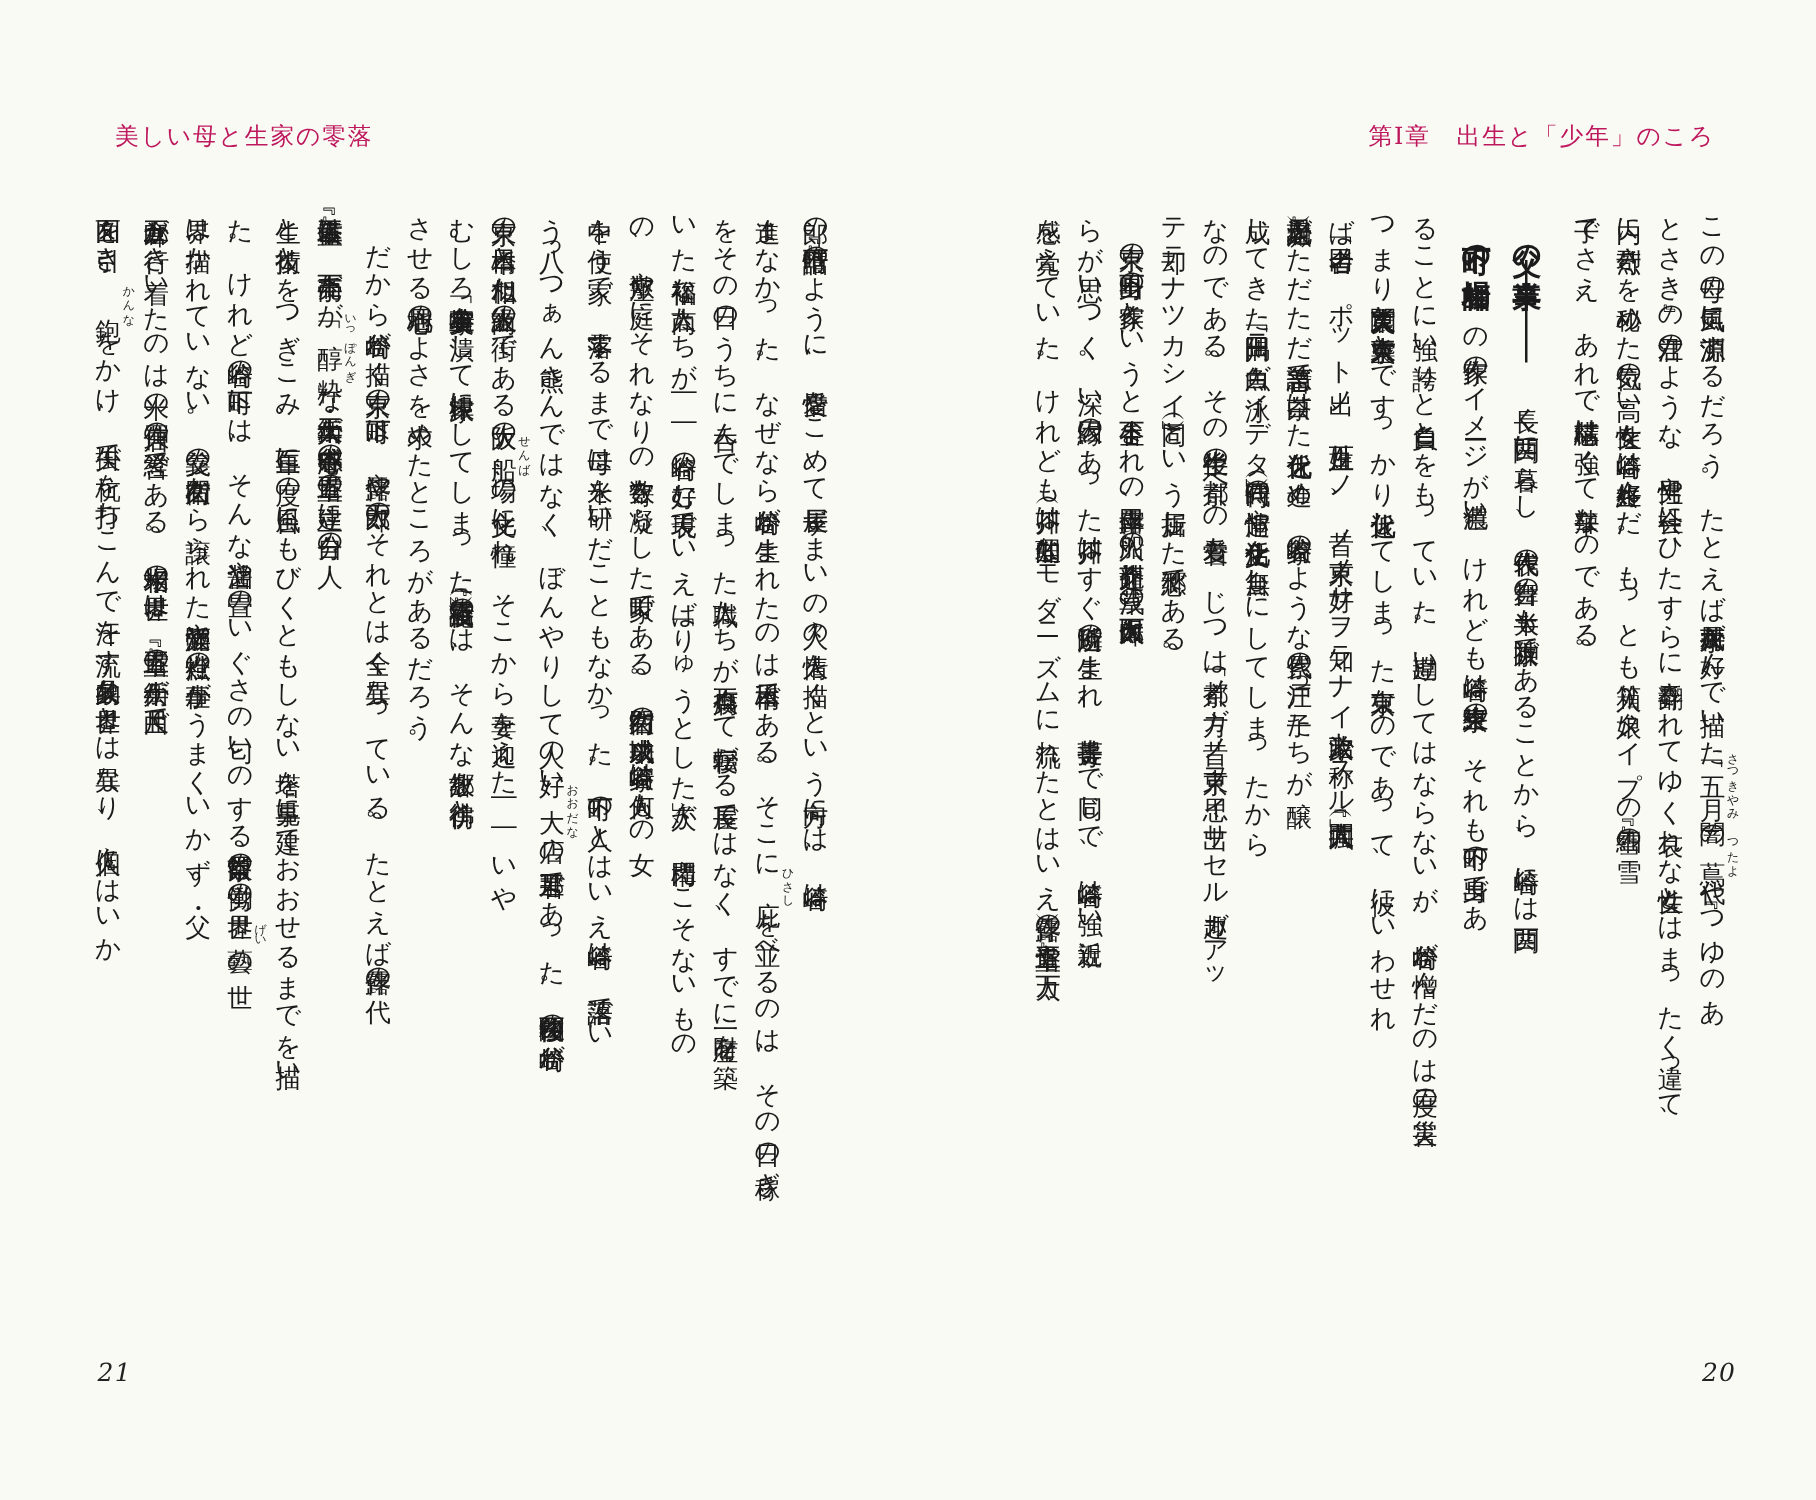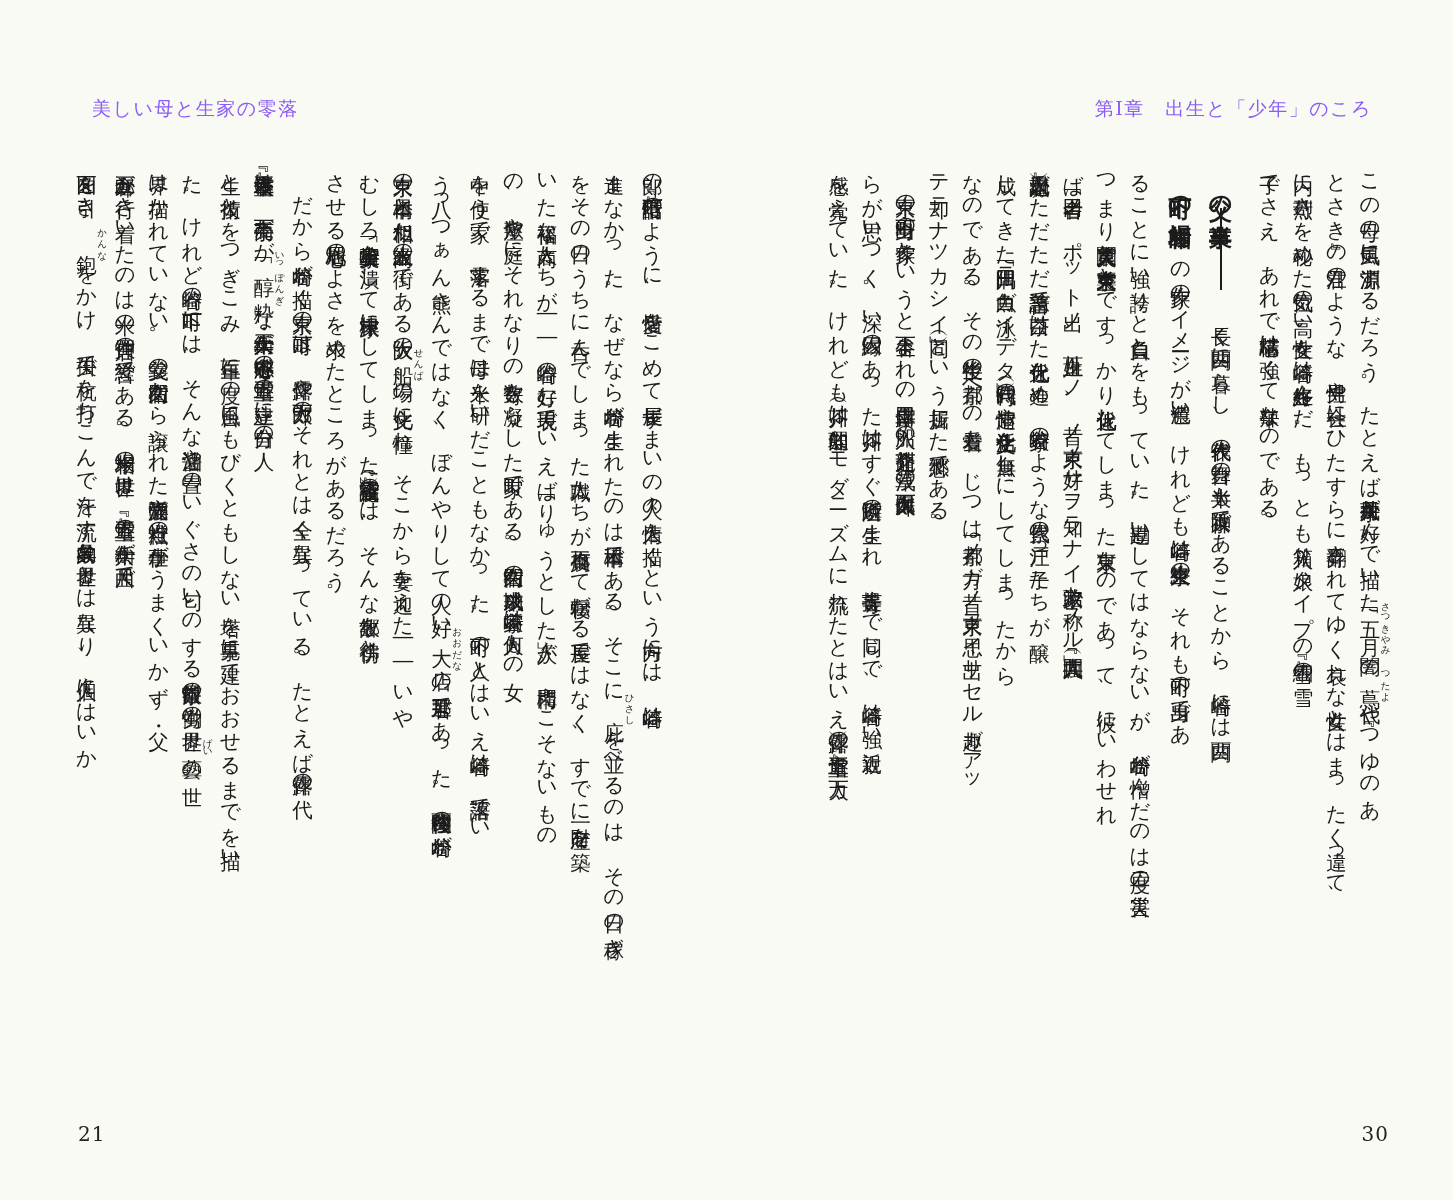--- a/index.html
+++ b/index.html
@@ -5,21 +5,21 @@
   html,body{margin:0;padding:0;}
   body{
     width:1453px;height:1200px;position:relative;
     background:#fafaf5;
     font-family:"DejaVu Serif","Liberation Serif",serif;
     color:#1b1b1b;
     overflow:hidden;
   }
   .running-head{
     position:absolute;top:96px;font-size:19px;letter-spacing:1.5px;
-    color:#8b5cf6;white-space:nowrap;
+    color:#be185d;white-space:nowrap;
   }
   .running-head.left{left:92px;}
   .running-head.right{right:81px;}
   .page-text{
     position:absolute;top:160px;height:950px;
     writing-mode:vertical-rl;-webkit-writing-mode:vertical-rl;
     font-size:20.5px;line-height:33.5px;letter-spacing:0;
     text-orientation:upright;
   }
   .page-text.right{right:62px;}
@@ -32,22 +32,22 @@
   .hdash{
     display:inline-block;height:84px;width:20.5px;position:relative;
   }
   .hdash::before{
     content:"";position:absolute;top:1px;bottom:1px;left:50%;
     width:1.7px;margin-left:-0.85px;background:#1b1b1b;
   }
   ruby{ruby-position:over;}
   ruby rt{font-size:9.5px;letter-spacing:0;color:#1b1b1b;}
   .page-num{
-    position:absolute;top:1086px;font-size:20px;
-    color:#222;letter-spacing:1px;margin-top:36px;
+    position:absolute;top:1086px;font-size:20px;font-style:italic;
+    color:#222;letter-spacing:1px;
   }
   .page-num.left{left:78px;}
   .page-num.right{right:64px;}
 </style>
 </head>
 <body>
 
 <div class="running-head left">美しい母と生家の零落</div>
 
 <div class="running-head right">第Ⅰ章　出生と「少年」のころ</div>
@@ -84,15 +84,15 @@
     <div class="col">させる居心地のよさを求めたところがあるだろう。</div>
     <div class="col">　だから谷崎が描く東京の下町は、露伴や万太郎のそれとは全く異なっている。たとえば露伴の代</div>
     <div class="col">表作『五重塔』は、商売下手だが「<ruby>醇粋<rt>いっぽんぎ</rt></ruby>」な大工・十兵衛が谷中感応寺の五重塔の建立に自分の人</div>
     <div class="col">生と技術とをつぎこみ、百年に一度の台風にもびくともしない塔を見事に建ておおせるまでを描い</div>
     <div class="col">た。けれど谷崎の下町には、そんな醤油や畳のいぐさの匂いのする日常茶飯の労働の世界、<ruby>藝<rt>げい</rt></ruby>の世</div>
     <div class="col">界は描かれていない。義父の久右衛門から譲られた洋酒販売や点燈社の仕事がうまくいかず、父・</div>
     <div class="col">倉五郎が行き着いたのは米の仲買店の経営である。米相場の世界は、『五重塔』の十兵衛が曲尺で</div>
     <div class="col">図面を引き、<ruby>鉋<rt>かんな</rt></ruby>をかけ、掛矢で杭を打ちこんで汗を流す具象的な世界とは異なり、個々人にはいか</div>
   </div>
 
-<div class="page-num right">30</div>
+<div class="page-num right">20</div>
 
 <div class="page-num left">21</div>
 
 </body></html>

